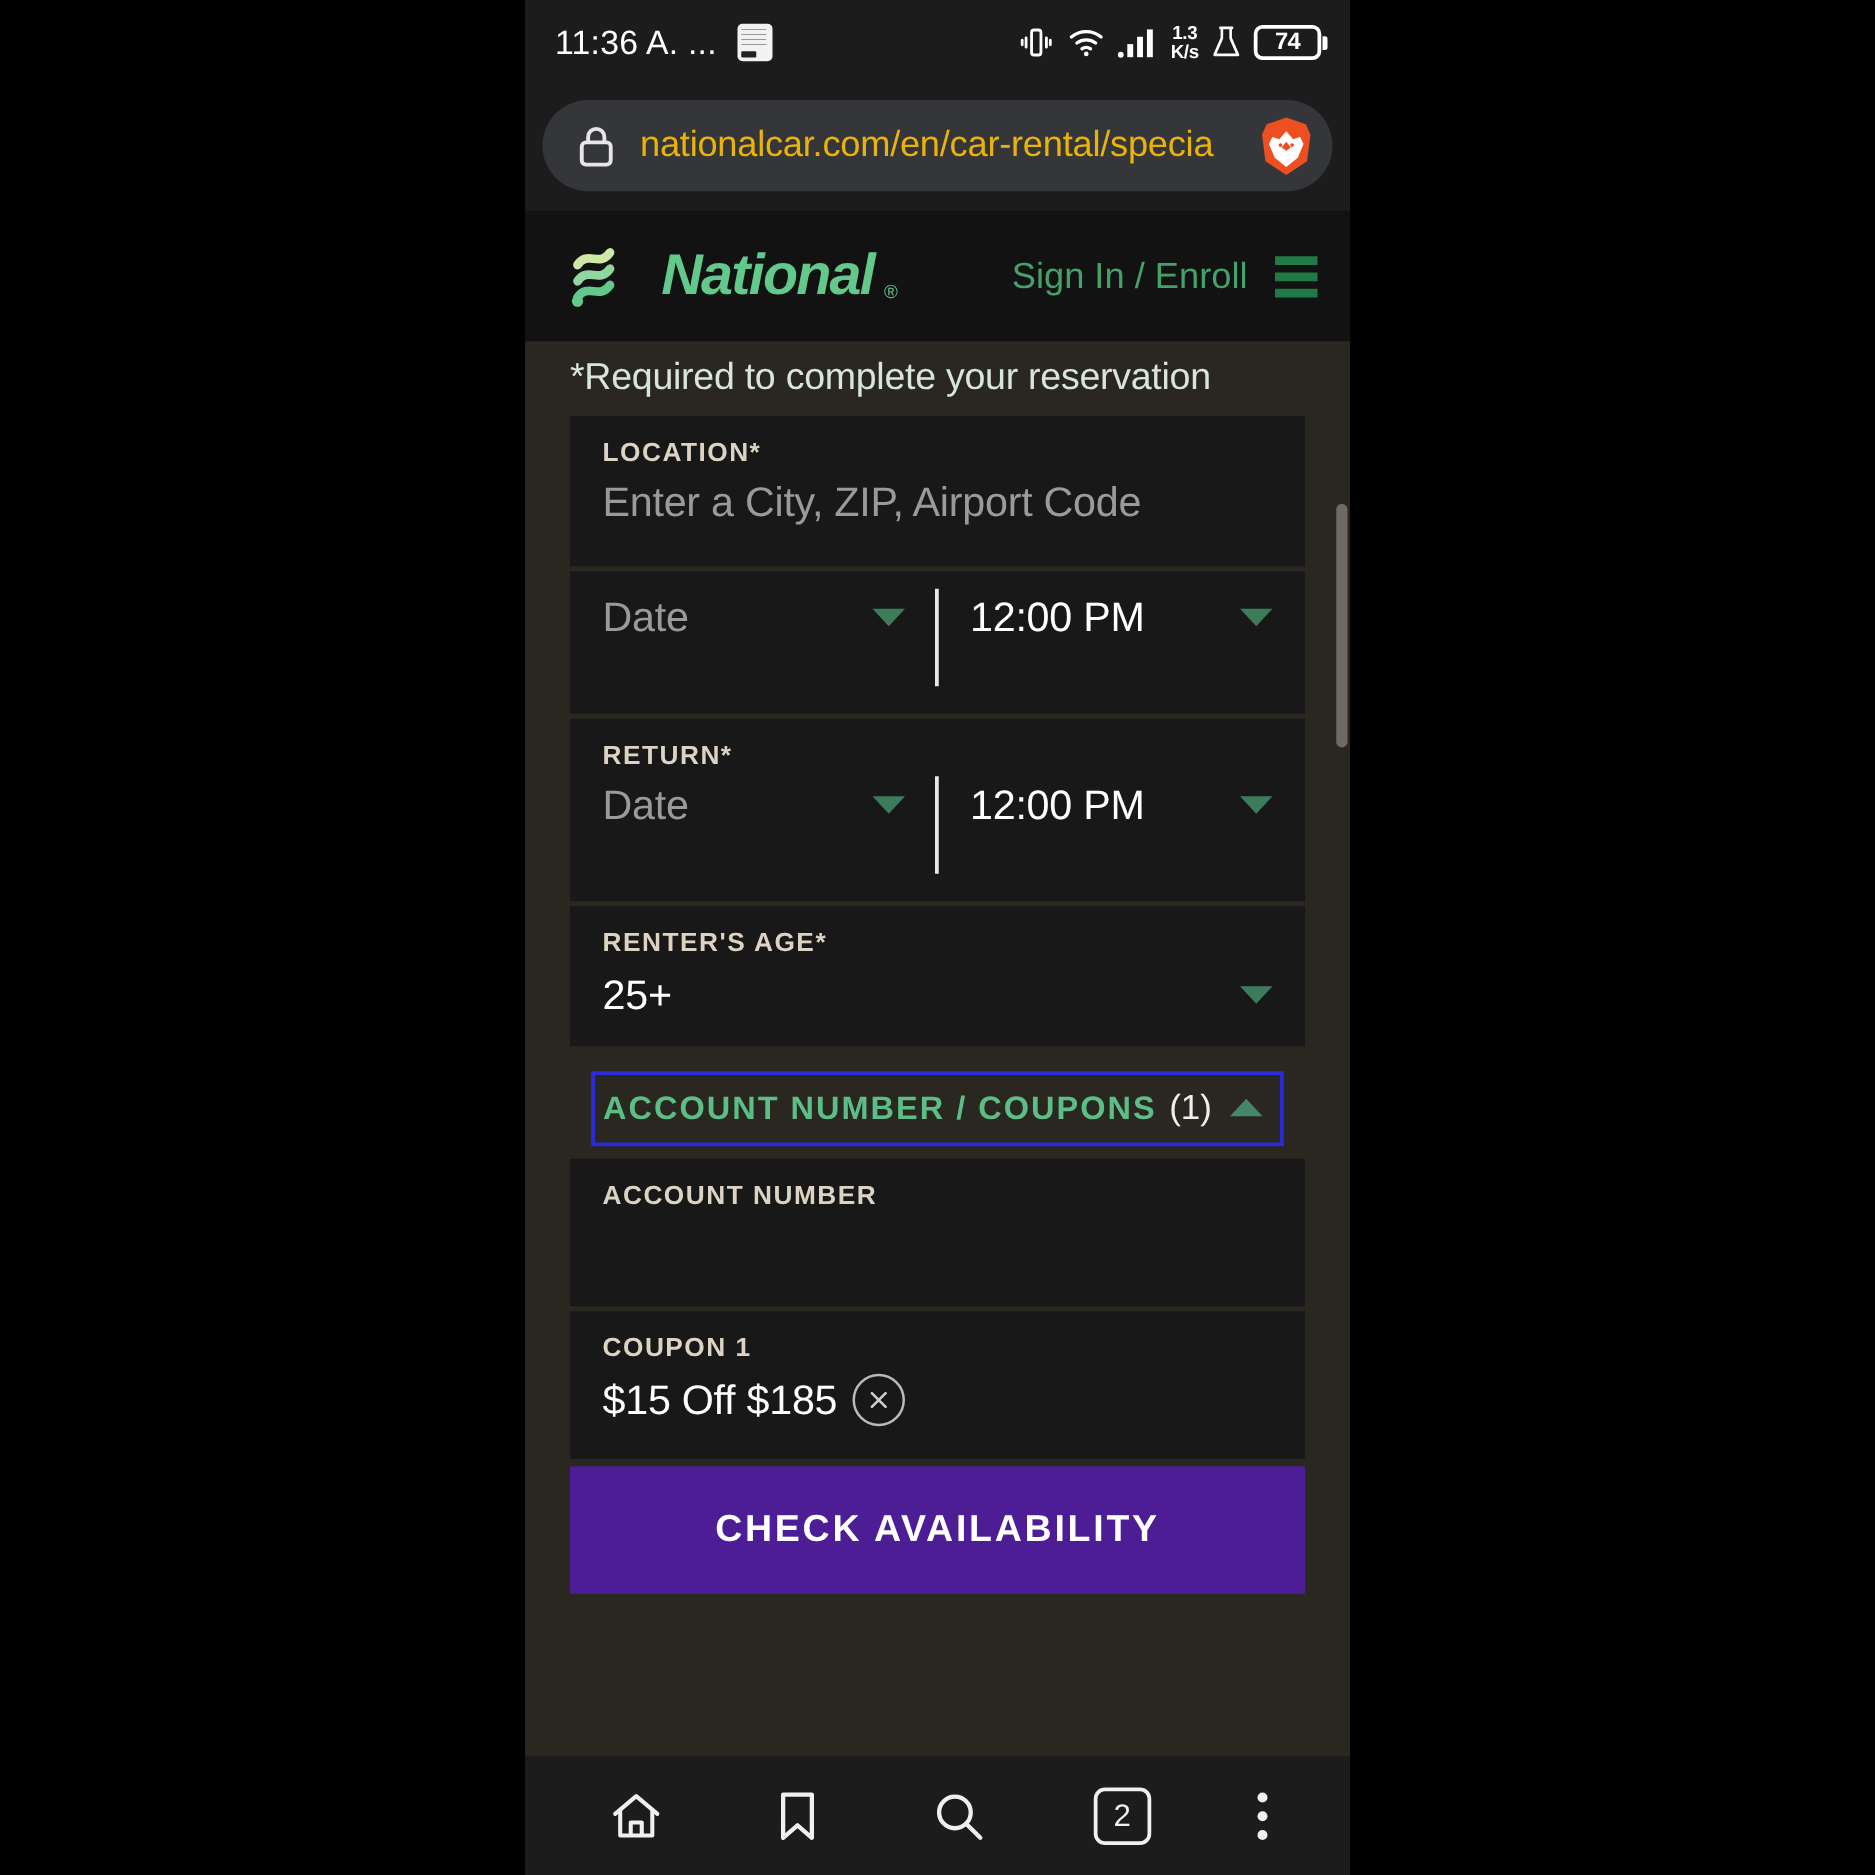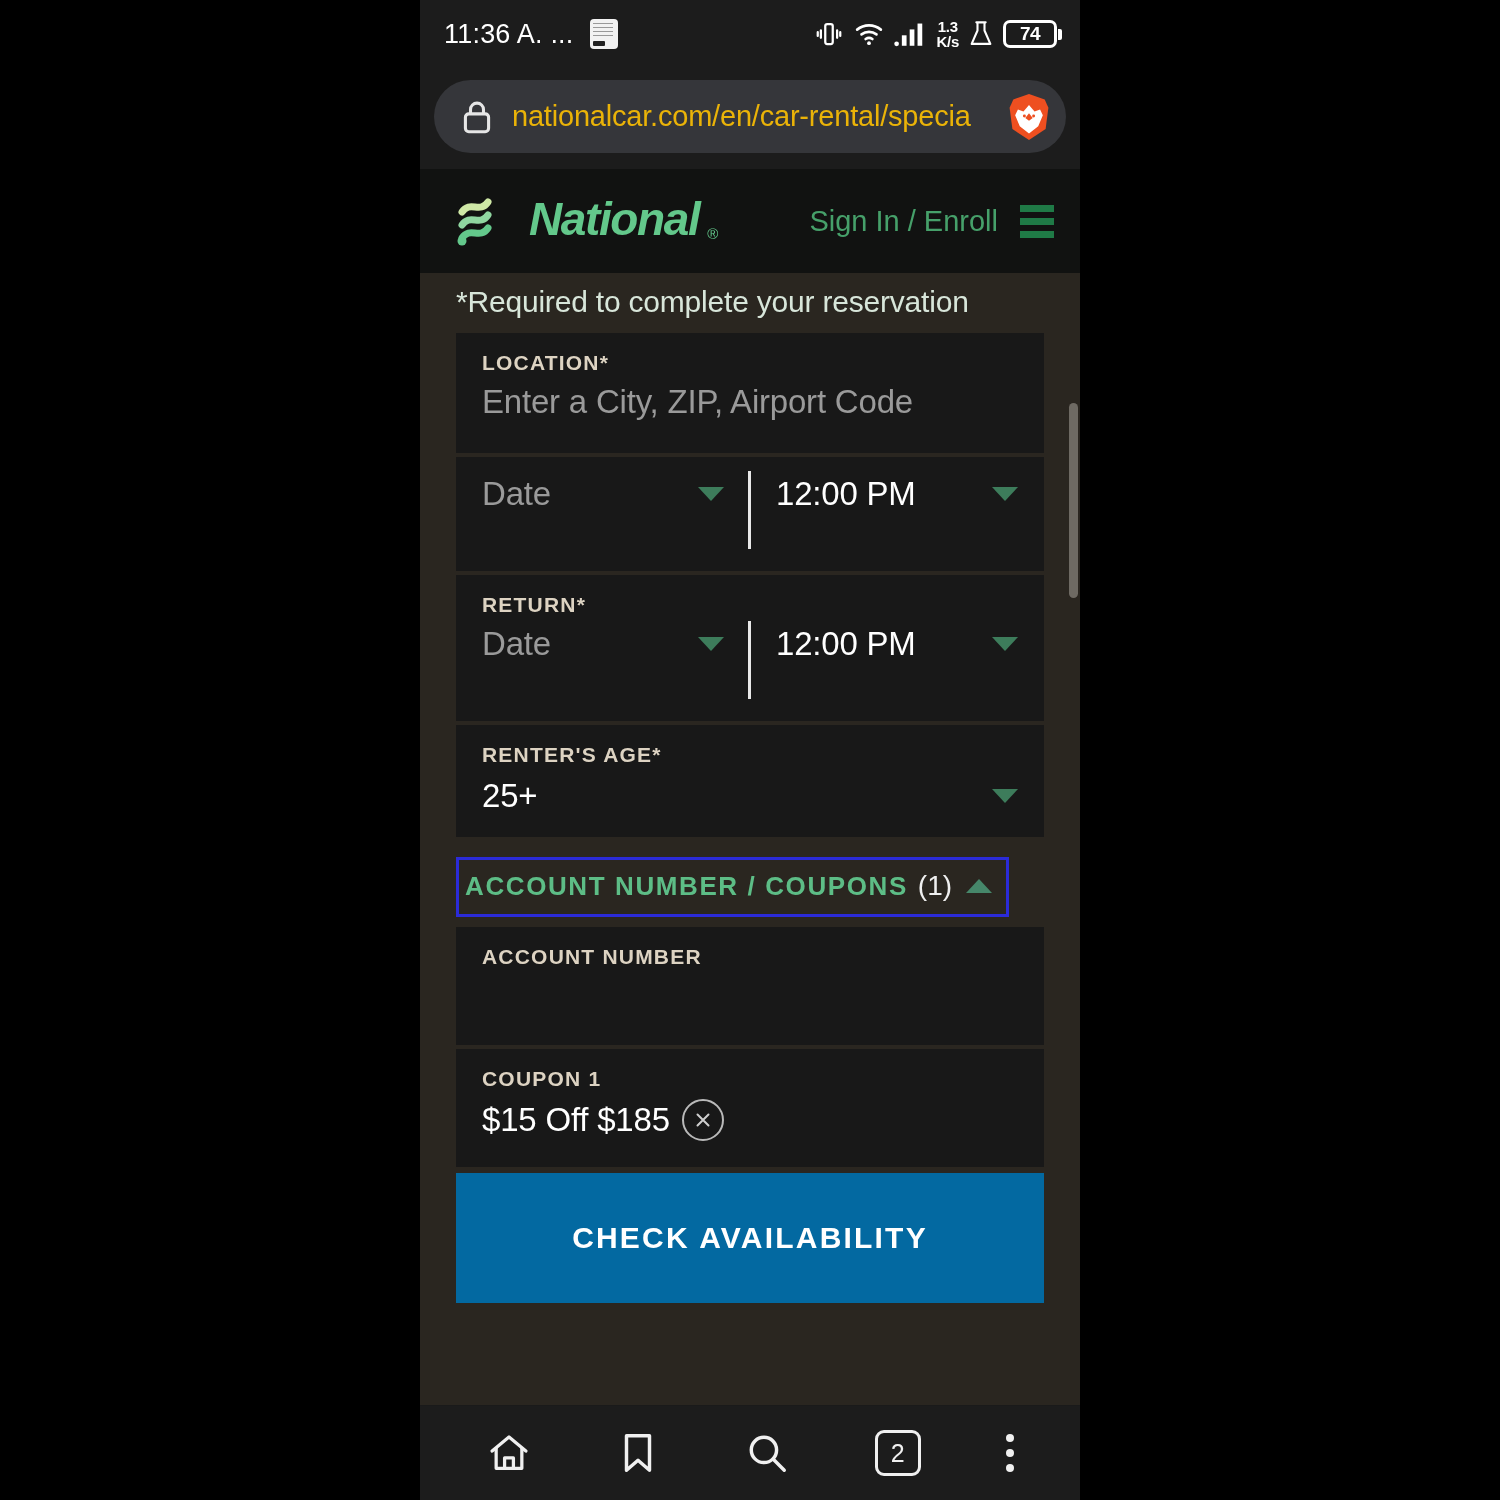--- a/index.html
+++ b/index.html
@@ -155,20 +155,21 @@
     border-bottom:14px solid #46876a;
   }
   .divider-v {
     position:absolute; left:0; top:-4px; width:3px; height:78px; background:#e8e8e8;
   }
   .age-field { height: 112px; }
   .age-row { display:flex; align-items:center; margin-top: 10px; }
 
   .accordion-wrap {
     padding: 16px 0 10px 0;
+    text-align: center;
   }
   .accordion {
     display:inline-flex; align-items:center; gap:14px;
     border: 3px solid #2b2bd8;
     padding: 10px 14px 12px 6px;
   }
   .acc-label {
     color:#5dbd86; font-size:26px; font-weight:bold; letter-spacing:1.6px;
   }
   .acc-count { color:#efefef; font-size:28px; font-weight:400; margin-left:-4px;}
@@ -177,22 +178,22 @@
   .coupon-field { height: 118px; }
   .coupon-row { display:flex; align-items:center; gap:12px; margin-top:8px; }
   .x-btn {
     width:42px;height:42px;border:2px solid #b9b9b9;border-radius:50%;
     display:flex;align-items:center;justify-content:center; flex:none;
   }
   .x-btn svg { display:block; }
 
   .cta {
     margin-top: 6px;
-    background:#0369a1;
-    height: 130px;
+    background:#4c1d95;
+    height: 102px;
     display:flex; align-items:center; justify-content:center;
     color:#fff; font-size:30px; font-weight:bold; letter-spacing:2.2px;
   }
 
   .scrollbar {
     position:absolute; right:2px; top:130px;
     width: 9px; height: 195px;
     background:#6e6a63; border-radius:5px;
   }
 

